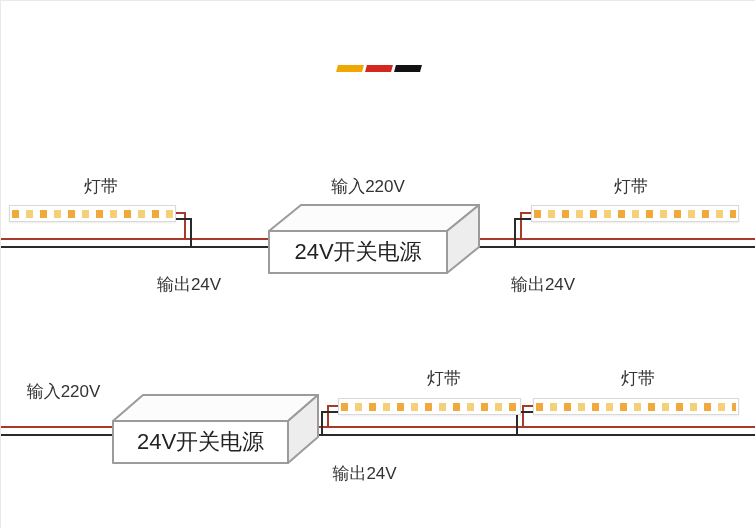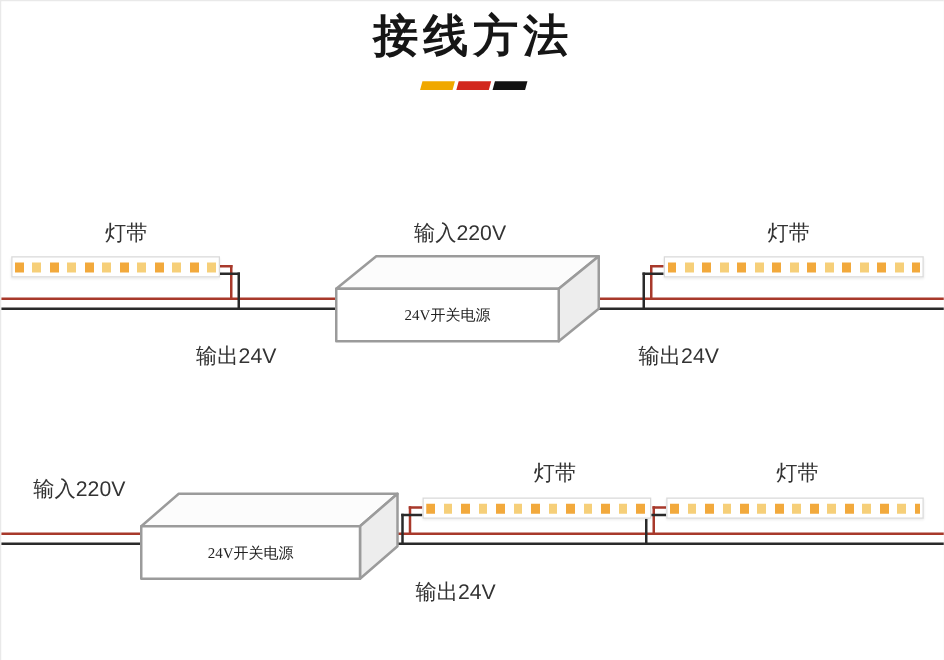--- a/index.html
+++ b/index.html
@@ -52,31 +52,29 @@
   .face-side{fill:#ededed;stroke:#9b9b9b;stroke-width:2;stroke-linejoin:round;}
   .face-front{fill:#ffffff;stroke:#9b9b9b;stroke-width:2;stroke-linejoin:round;}
 
   .lbl{
     position:absolute;z-index:4;
     font-size:17px;color:#333333;text-align:center;
     white-space:nowrap;
   }
   .psu-lbl{
     position:absolute;z-index:4;
-    font-size:12px;color:#222222;text-align:center;
+    font-size:22px;color:#222222;text-align:center;
     white-space:nowrap;
-    font-family:Liberation Serif, serif;
   }
 </style>
 </head>
 <body>
 
 <div class="stage">
 
-  <div class="title">接线方法</div>
   <div class="divider">
     <span class="seg seg-y"></span>
     <span class="seg seg-r"></span>
     <span class="seg seg-k"></span>
   </div>
 
   <div class="hwire red" style="left:0;top:237px;width:755px;"></div>
   <div class="hwire blk" style="left:0;top:245px;width:755px;"></div>
 
   <div class="hwire red" style="left:175px;top:211px;width:10px;"></div>

